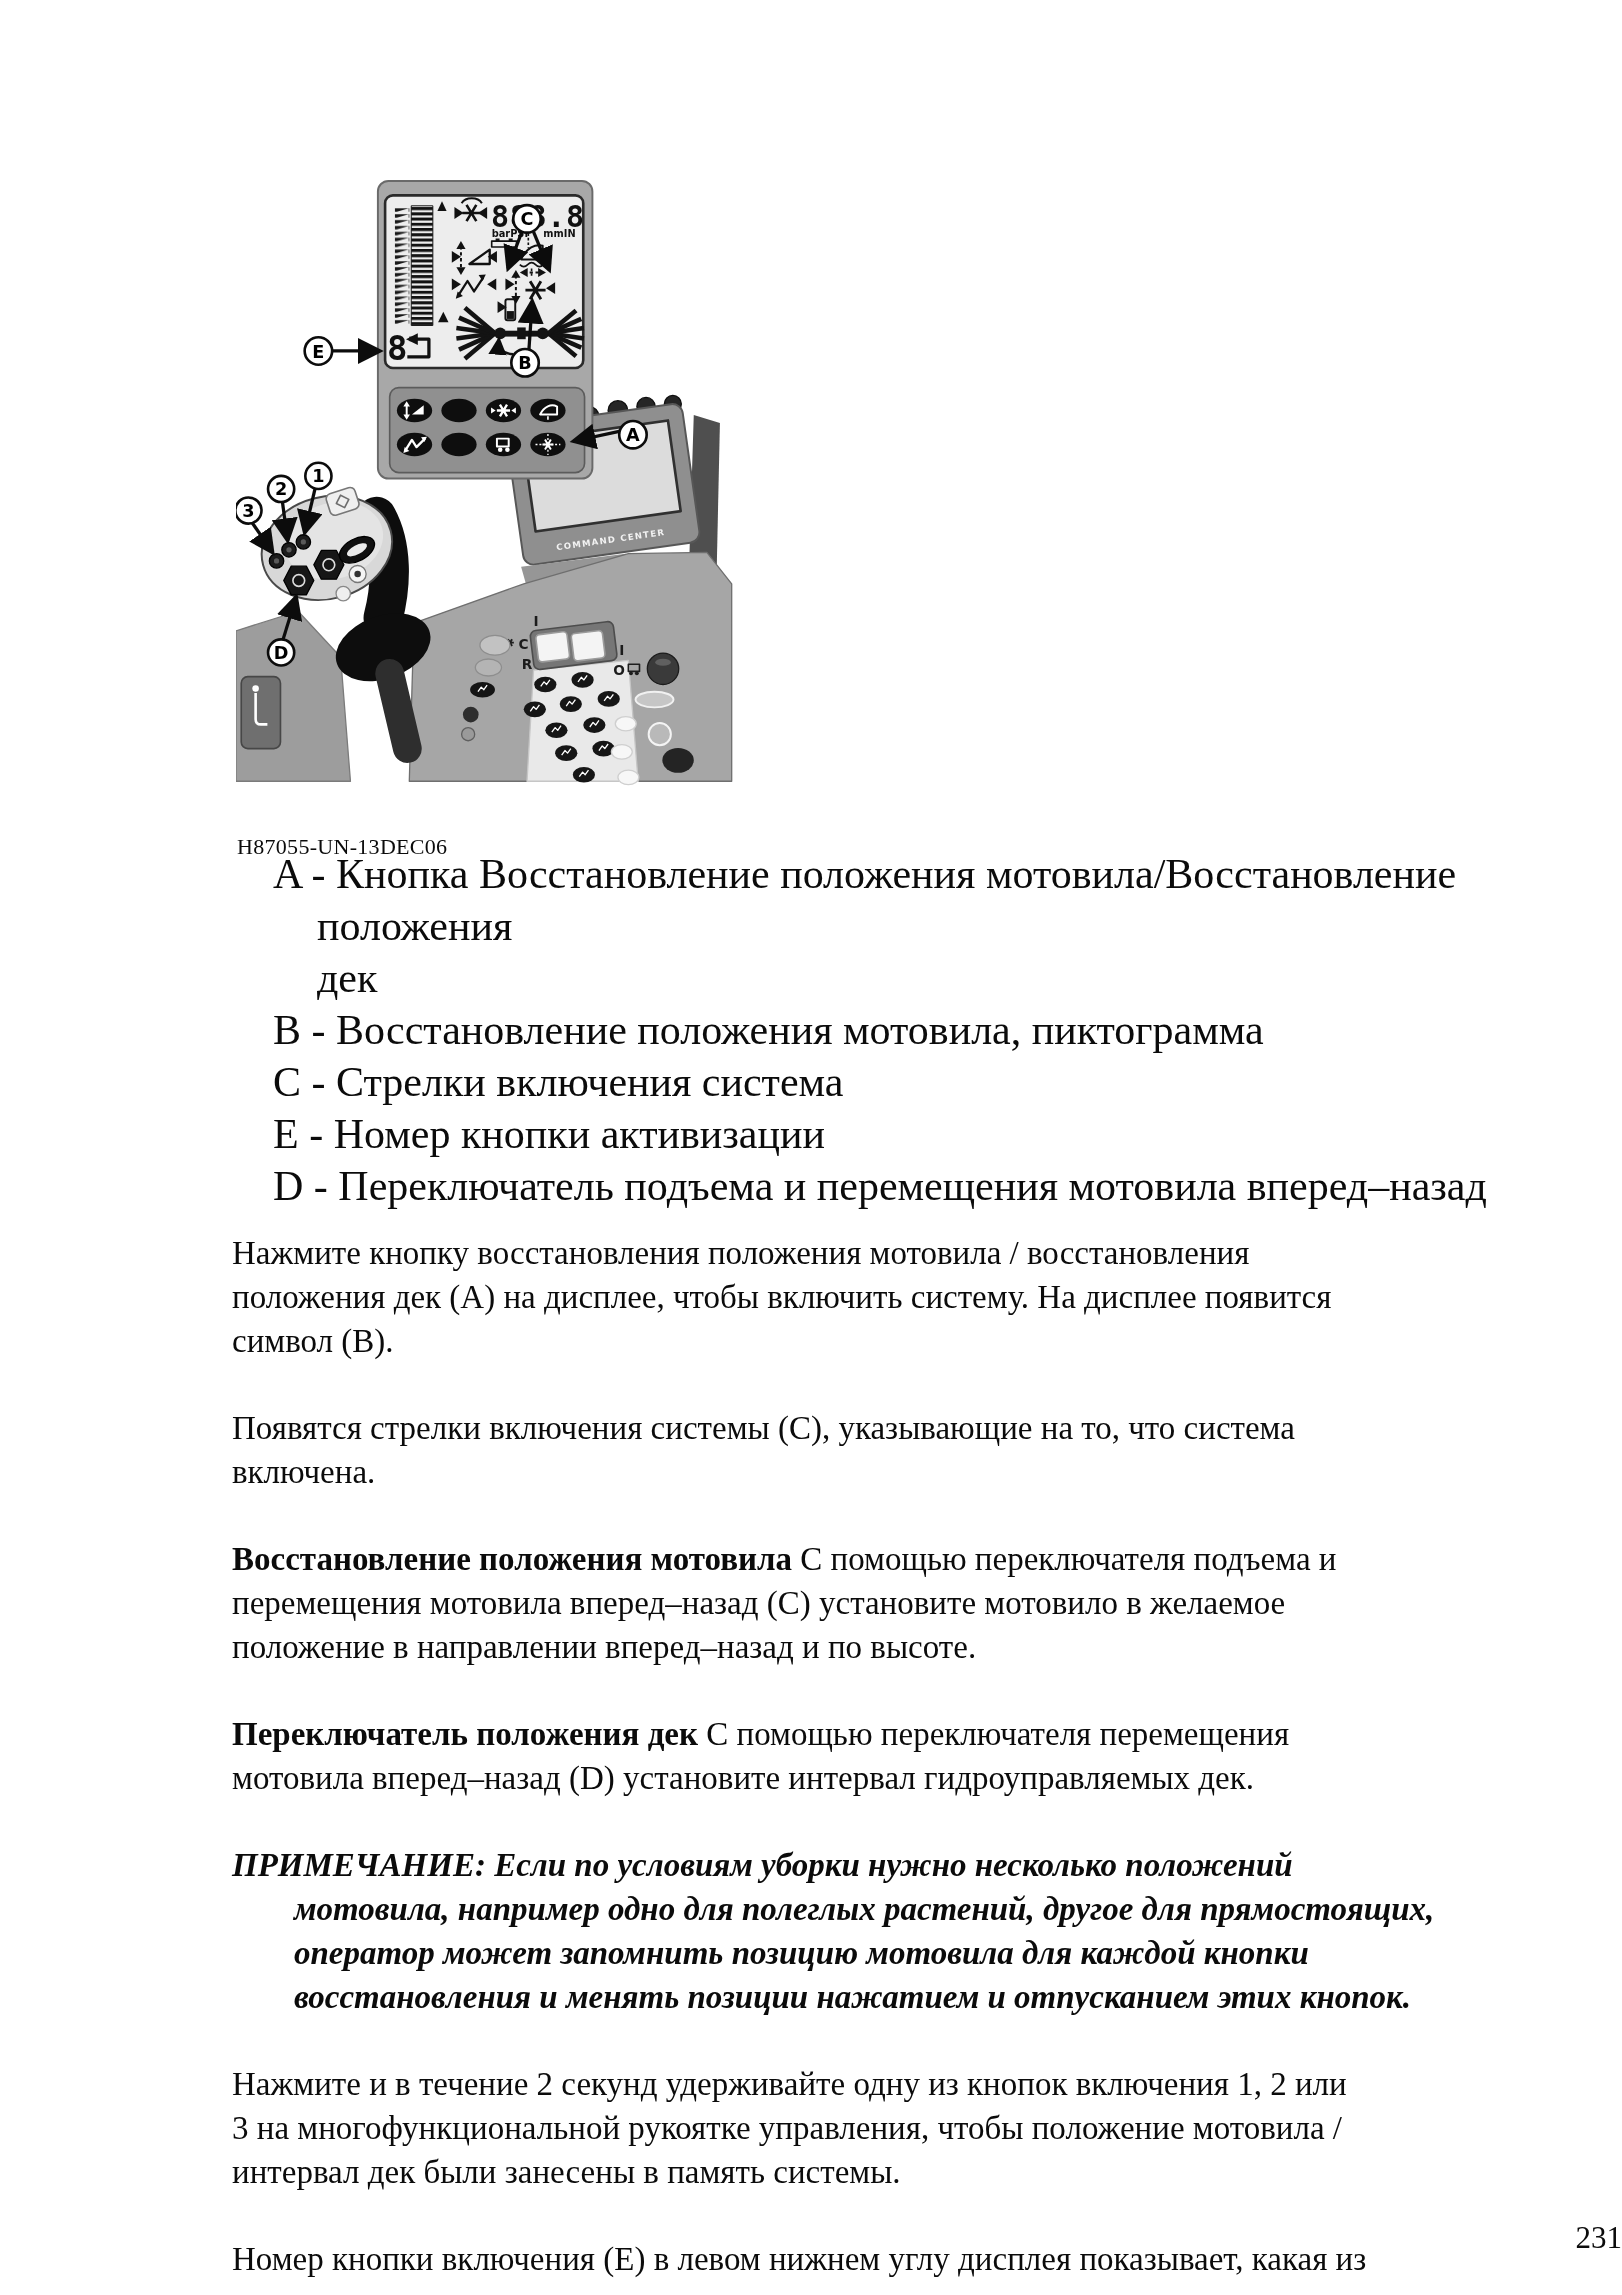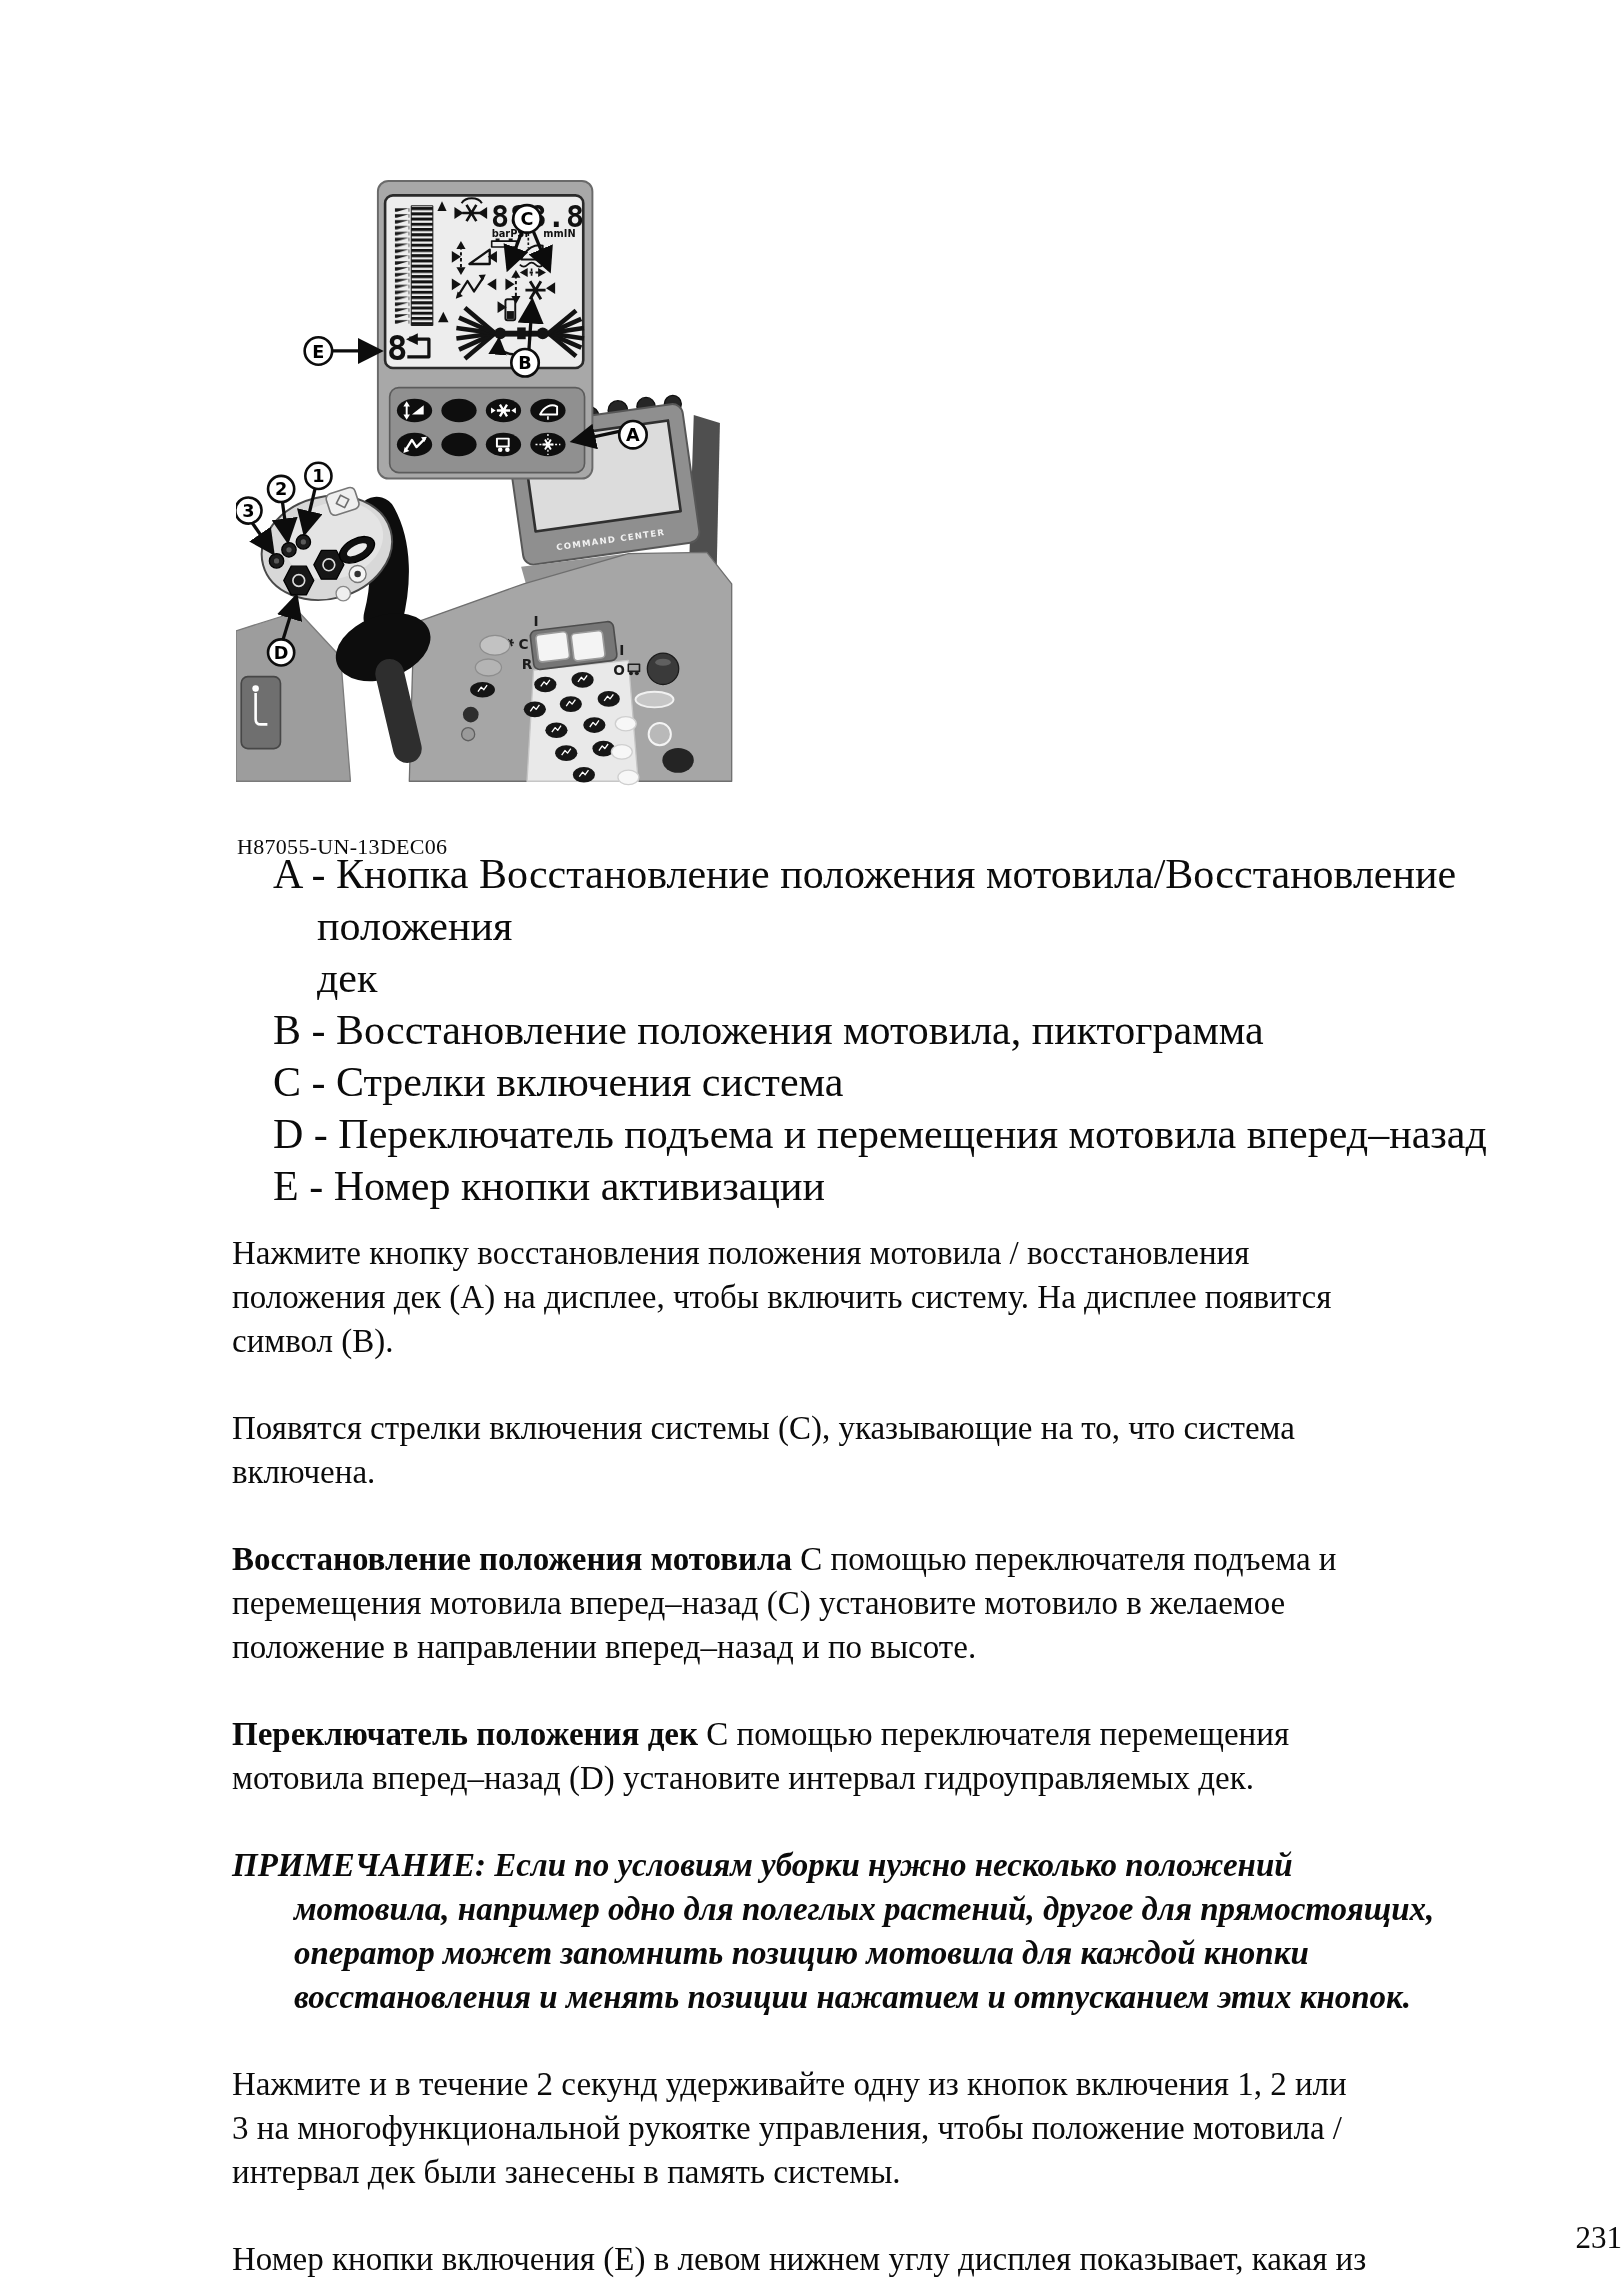--- a/index.html
+++ b/index.html
@@ -333,22 +333,22 @@
   </figure>
 
   <div class="caption">H87055-UN-13DEC06</div>
 
   <div class="textcol">
     <div class="legend">
       <div class="li"><span>A - </span><span>Кнопка Восстановление положения мотовила/Восстановление положения
 дек</span></div>
       <div class="li"><span>B - </span><span>Восстановление положения мотовила, пиктограмма</span></div>
       <div class="li"><span>C - </span><span>Стрелки включения система</span></div>
+      <div class="li"><span>E - </span><span>Номер кнопки активизации</span></div>
       <div class="li"><span>D - </span><span>Переключатель подъема и перемещения мотовила вперед–назад</span></div>
-      <div class="li"><span>E - </span><span>Номер кнопки активизации</span></div>
     </div>
 
     <p class="body first">Нажмите кнопку восстановления положения мотовила / восстановления
 положения дек (A) на дисплее, чтобы включить систему. На дисплее появится
 символ (B).</p>
     <p class="body">Появятся стрелки включения системы (C), указывающие на то, что система
 включена.</p>
     <p class="body"><b>Восстановление положения мотовила</b><span> С помощью переключателя подъема и
 перемещения мотовила вперед–назад (C) установите мотовило в желаемое
 положение в направлении вперед–назад и по высоте.</span></p>

